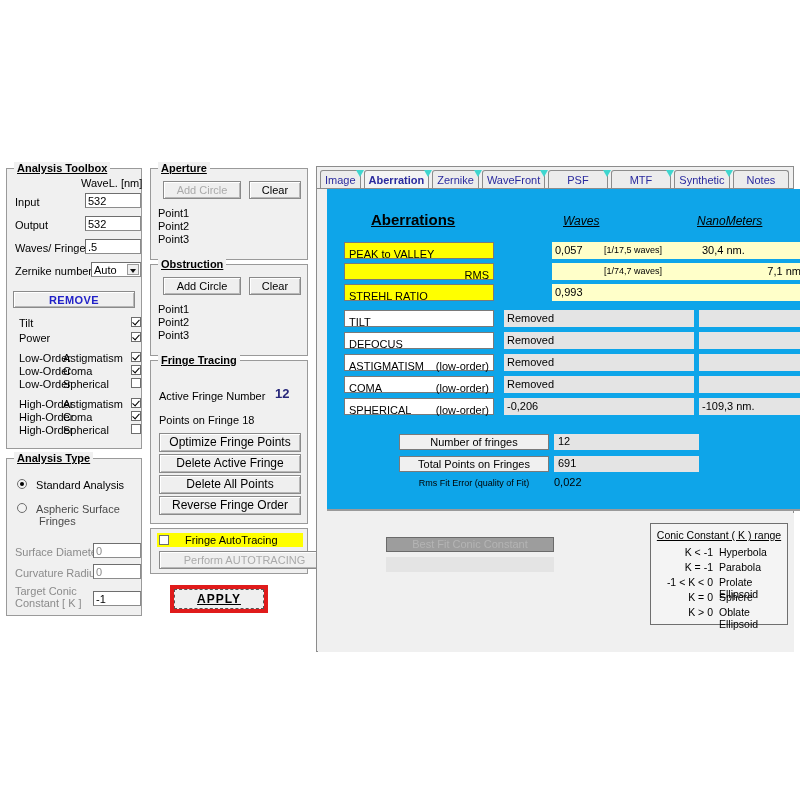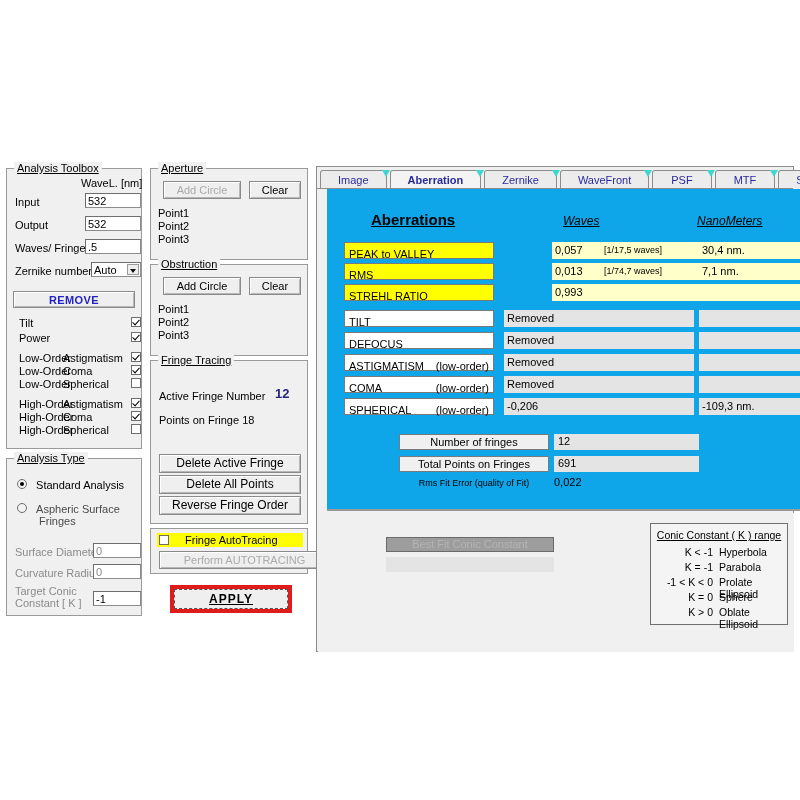--- a/index.html
+++ b/index.html
@@ -6,21 +6,21 @@
   body{
     width:800px;height:800px;background:#ffffff;
     font-family:"Liberation Sans",sans-serif;font-size:11px;color:#000;
     overflow:hidden;
   }
   #app{position:absolute;left:0;top:160px;width:800px;height:492px;background:#ffffff;}
 
   
   .grp{position:absolute;border:1px solid #9a9a9a;background:#f0f0f0;box-sizing:border-box;}
   .grp-title{position:absolute;top:-7px;left:7px;background:#f0f0f0;padding:0 3px;
-             font-weight:normal;font-size:11px;text-decoration:underline;white-space:nowrap;color:#000;}
+             font-weight:bold;font-size:11px;text-decoration:underline;white-space:nowrap;color:#000;}
   .fld{border:1px solid #8c8c8c;border-top-color:#6e6e6e;border-left-color:#6e6e6e;
        background:#fff;box-sizing:border-box;font-family:"Liberation Sans",sans-serif;
        font-size:11px;padding:0 2px;line-height:14px;height:15px;color:#000;}
   .btn{border:1px solid #8a8a8a;background:#efefef;box-sizing:border-box;text-align:center;
        font-size:11px;line-height:16px;color:#000;cursor:default;
        box-shadow:inset 1px 1px 0 #ffffff, inset -1px -1px 0 #b7b7b7;}
   .btn.dis{color:#aaaaaa;}
   .lbl{position:absolute;white-space:nowrap;}
   .chk{width:10px;height:10px;border:1px solid #6d6d6d;background:#fff;box-sizing:border-box;
        position:relative;display:inline-block;}
@@ -51,31 +51,31 @@
   #spin{position:absolute;left:280px;top:12px;width:21px;height:44px;}
   .spin-half{position:absolute;left:0;width:21px;height:15px;border:1px solid #9a9a9a;
       background:#efefef;box-sizing:border-box;
       box-shadow:inset 1px 1px 0 #fff, inset -1px -1px 0 #bdbdbd;}
   .spin-arr{position:absolute;left:7px;width:0;height:0;border-left:4px solid transparent;border-right:4px solid transparent;}
   #spinField{position:absolute;left:0;top:15px;width:21px;height:14px;border:1px solid #8c8c8c;background:#fff;box-sizing:border-box;}
   .pm{position:absolute;color:#c0395a;font-weight:bold;font-size:12px;line-height:8px;}
 
   
   #grpAuto{left:150px;top:368px;width:158px;height:46px;}
-  #applyWrap{position:absolute;left:170px;top:425px;width:122px;height:28px;background:#e01b1b;
+  #applyWrap{position:absolute;left:170px;top:425px;width:98px;height:28px;background:#e01b1b;
              padding:4px;box-sizing:border-box;}
   #applyBtn{width:100%;height:100%;border:1px dashed #555;background:#efefef;box-sizing:border-box;
             font-weight:bold;font-size:12px;line-height:18px;text-align:center;text-decoration:underline;letter-spacing:1px;}
 
   
   #rightPane{position:absolute;left:316px;top:6px;width:478px;height:486px;
              border:1px solid #8c8c8c;background:#f0f0f0;box-sizing:border-box;}
   #tabstrip{position:absolute;left:0;top:0;width:100%;height:22px;display:flex;
             align-items:flex-end;padding-left:3px;box-sizing:border-box;}
-  .tab{position:relative;height:19px;margin-right:3px;padding:0 17px;box-sizing:border-box;
+  .tab{position:relative;height:19px;margin-right:3px;padding:0 4px;box-sizing:border-box;
        border:1px solid #8c8c8c;border-bottom:none;background:#ececec;color:#2a2a9e;
        font-size:11px;line-height:18px;text-align:center;
        border-radius:3px 3px 0 0;cursor:default;}
   .tab .nub{position:absolute;right:-4px;top:-1px;width:0;height:0;
        border-left:4px solid transparent;border-right:4px solid transparent;border-top:7px solid #3fd6cf;}
   .tab.sel{font-weight:bold;background:#f4f4f4;}
   #tabUnderline{position:absolute;left:0;top:21px;width:100%;height:1px;background:#8c8c8c;}
 
   #abPanel{position:absolute;left:10px;top:22px;width:476px;height:322px;background:#0ea5e9;
            border-bottom:2px solid #9a9a9a;box-sizing:border-box;}
@@ -236,20 +236,21 @@
       <div class="spin-half" style="top:0;">
         <span class="spin-arr" style="top:5px;border-bottom:5px solid #111;"></span>
       </div>
       <div id="spinField"></div>
       <div class="spin-half" style="top:29px;">
         <span class="spin-arr" style="top:5px;border-top:5px solid #111;"></span>
       </div>
       <span class="pm" style="left:7px;top:46px;font-size:14px;">+</span>
     </div>
 
+    <div class="btn fbtn" style="top:72px;">Optimize Fringe Points</div>
     <div class="btn fbtn" style="top:93px;">Delete Active Fringe</div>
     <div class="btn fbtn" style="top:114px;">Delete  All  Points</div>
     <div class="btn fbtn" style="top:135px;">Reverse  Fringe Order</div>
   </div>
 
   <div class="grp" id="grpAuto">
     <div style="position:absolute;left:6px;top:4px;width:146px;height:14px;background:#ffff00;">
       <span class="chk" style="position:absolute;left:2px;top:2px;"></span>
       <span style="position:absolute;left:18px;top:1px;padding-left:10px;">Fringe AutoTracing</span>
     </div>
@@ -279,21 +280,21 @@
       <div id="abTitle">Aberrations</div>
       <div class="colhead" style="left:236px;">Waves</div>
       <div class="colhead" style="left:370px;">NanoMeters</div>
 
       <div class="ab-row" style="top:53px;">
         <div class="ab-name hl"><span>PEAK to VALLEY</span><span class="sub"></span></div>
         <div class="ab-val hl"><span>0,057</span><span class="ab-par">[1/17,5 waves]</span></div>
         <div class="ab-nm hl">30,4  nm.</div>
       </div>
 
-      <div class="ab-row" style="top:74px;">
+      <div class="ab-row" style="top:74px;text-align:right;">
         <div class="ab-name hl"><span>RMS</span><span class="sub"></span></div>
         <div class="ab-val hl"><span>0,013</span><span class="ab-par">[1/74,7 waves]</span></div>
         <div class="ab-nm hl">7,1  nm.</div>
       </div>
 
       <div class="ab-row" style="top:95px;">
         <div class="ab-name hl"><span>STREHL   RATIO</span><span class="sub"></span></div>
         <div class="ab-val hl"><span>0,993</span><span class="ab-par"></span></div>
         <div class="ab-nm hl"></div>
       </div>

